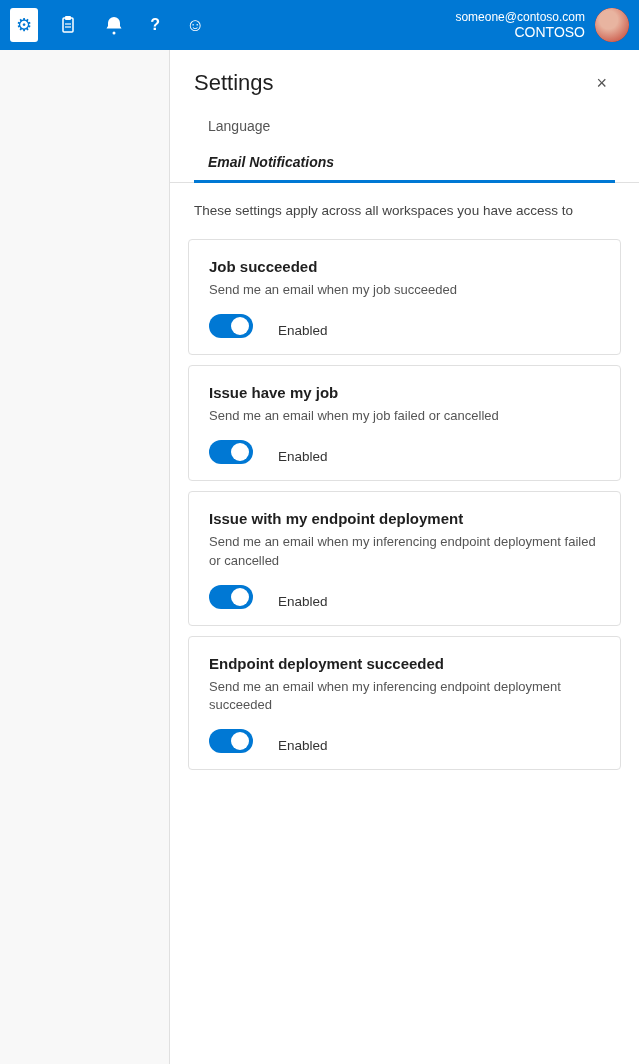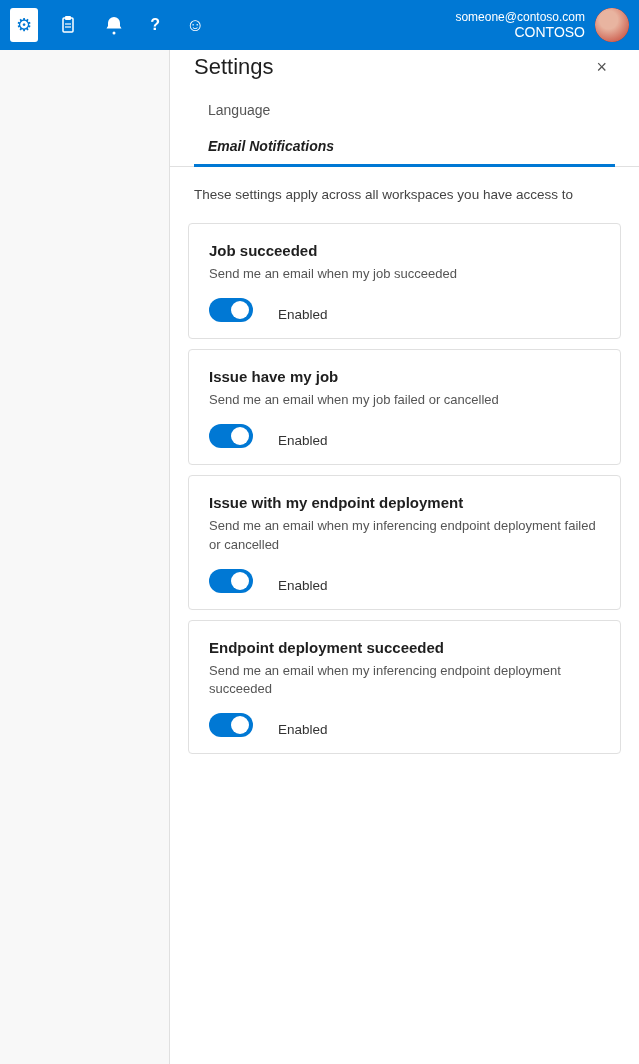--- a/index.html
+++ b/index.html
@@ -99,21 +99,21 @@
       left: 0;
       right: 0;
       bottom: 0;
       padding: 0;
     }
 
     .settings-header {
       display: flex;
       align-items: center;
       justify-content: space-between;
-      padding: 4px 24px 0 24px;
+      padding: 20px 24px 0 24px;
     }
 
     .settings-title {
       font-size: 22px;
       font-weight: 400;
       color: #1f1f1f;
     }
 
     .close-btn {
       background: none;

